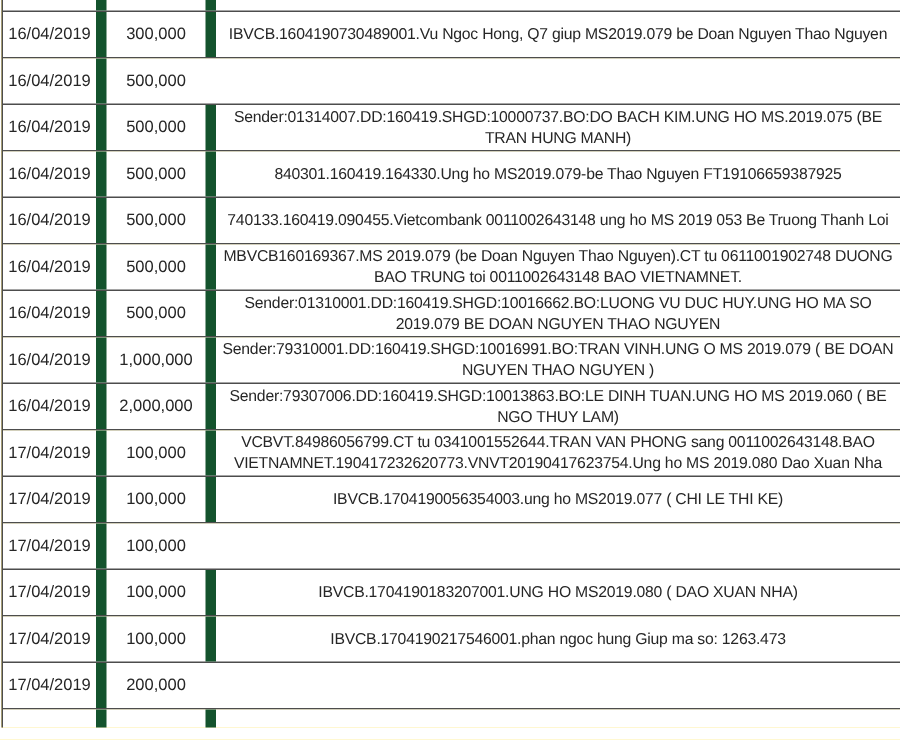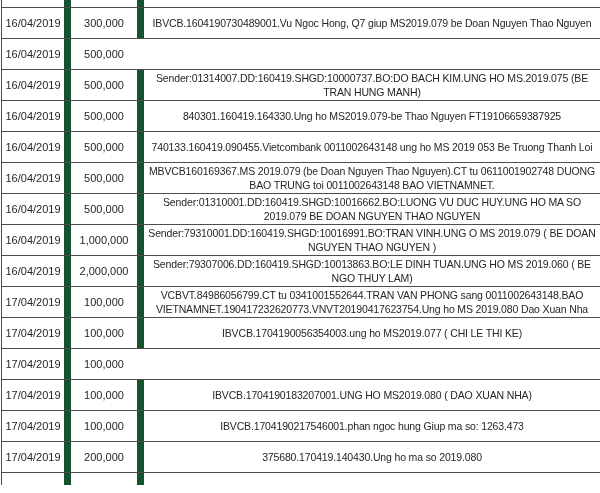--- a/index.html
+++ b/index.html
@@ -137,21 +137,20 @@
 
   <div class="row">
     <div class="cell date">17/04/2019</div>
     <div class="cell amount">100,000</div>
     <div class="cell desc">IBVCB.1704190217546001.phan ngoc hung Giup ma so: 1263.473</div>
   </div>
 
   <div class="row">
     <div class="cell date">17/04/2019</div>
     <div class="cell amount">200,000</div>
-    <div class="cell desc">375680.170419.140430.Ung ho ma so 2019.080</div>
   </div>
 
   <div class="row partial-bottom">
     <div class="cell date"></div>
     <div class="cell amount"></div>
     <div class="cell desc"></div>
   </div>
 
 </div>
 

